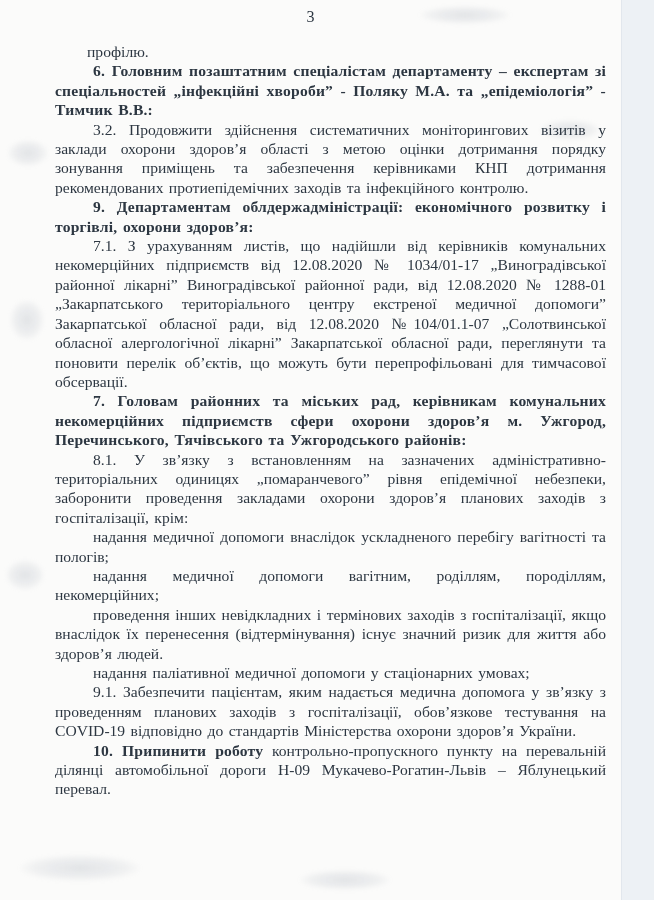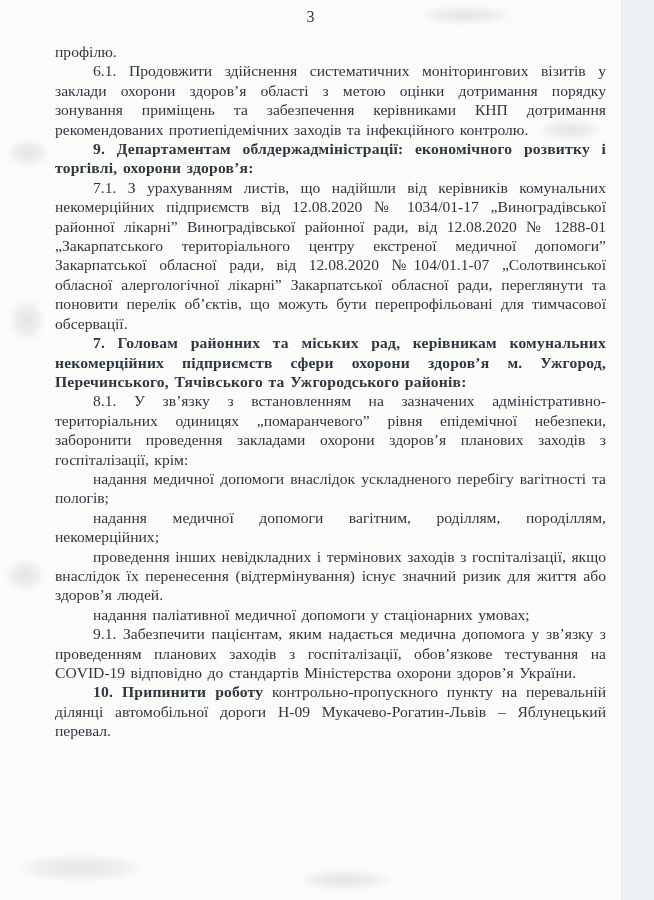--- a/index.html
+++ b/index.html
@@ -46,21 +46,21 @@
     width:551px;
     font-size:15.6px;
     line-height:19.4px;
     text-align:justify;
     word-spacing:1.5px;
   }
   .content p{
     margin:0;
     text-indent:38px;
   }
-  .content p.no-indent{ text-indent:0; }
+  .content p.no-indent{ text-indent:0;margin-left:32px; }
   .content p.bold{ font-weight:bold; letter-spacing:0.2px; }
   .content b{ font-weight:bold; letter-spacing:0.2px;margin-top:47px; }
 </style>
 </head>
 <body>
 
 <div class="scan-page">
 
   <div class="artifact" style="left:420px;top:6px;width:90px;height:18px;"></div>
   <div class="artifact" style="left:8px;top:140px;width:40px;height:26px;"></div>
@@ -69,21 +69,22 @@
   <div class="artifact" style="left:20px;top:855px;width:120px;height:26px;"></div>
   <div class="artifact" style="left:300px;top:870px;width:90px;height:20px;"></div>
   <div class="artifact" style="left:540px;top:120px;width:60px;height:20px;"></div>
 
   <div class="edge-strip"></div>
 
   <div class="page-number">3</div>
 
   <div class="content">
     <p class="no-indent">профілю.</p>
-    <p>6.1. Продовжити здійснення систематичних моніторингових візитів у заклади охорони здоров’я області з метою оцінки дотримання порядку зонування приміщень та забезпечення керівниками КНП дотримання рекомендованих протиепідемічних заходів та інфекційного контролю.</p>
+    <p class="bold">6. Головним позаштатним спеціалістам департаменту – експертам зі спеціальностей „інфекційні хвороби” - Поляку М.А. та „епідеміологія” - Тимчик В.В.:</p>
+    <p>3.2. Продовжити здійснення систематичних моніторингових візитів у заклади охорони здоров’я області з метою оцінки дотримання порядку зонування приміщень та забезпечення керівниками КНП дотримання рекомендованих протиепідемічних заходів та інфекційного контролю.</p>
     <p class="bold">9. Департаментам облдержадміністрації: економічного розвитку і торгівлі, охорони здоров’я:</p>
     <p>7.1. З урахуванням листів, що надійшли від керівників комунальних некомерційних підприємств від 12.08.2020 № 1034/01-17 „Виноградівської районної лікарні” Виноградівської районної ради, від 12.08.2020 № 1288-01 „Закарпатського територіального центру екстреної медичної допомоги” Закарпатської обласної ради, від 12.08.2020 №104/01.1-07 „Солотвинської обласної алергологічної лікарні” Закарпатської обласної ради, переглянути та поновити перелік об’єктів, що можуть бути перепрофільовані для тимчасової обсервації.</p>
     <p class="bold">7. Головам районних та міських рад, керівникам комунальних некомерційних підприємств сфери охорони здоров’я м. Ужгород, Перечинського, Тячівського та Ужгородського районів:</p>
     <p>8.1. У зв’язку з встановленням на зазначених адміністративно-територіальних одиницях „помаранчевого” рівня епідемічної небезпеки, заборонити проведення закладами охорони здоров’я планових заходів з госпіталізації, крім:</p>
     <p>надання медичної допомоги внаслідок ускладненого перебігу вагітності та пологів;</p>
     <p>надання медичної допомоги вагітним, роділлям, породіллям, некомерційних;</p>
     <p>проведення інших невідкладних і термінових заходів з госпіталізації, якщо внаслідок їх перенесення (відтермінування) існує значний ризик для життя або здоров’я людей.</p>
     <p>надання паліативної медичної допомоги у стаціонарних умовах;</p>
     <p>9.1. Забезпечити пацієнтам, яким надається медична допомога у зв’язку з проведенням планових заходів з госпіталізації, обов’язкове тестування на COVID-19 відповідно до стандартів Міністерства охорони здоров’я України.</p>
     <p><b>10. Припинити роботу</b><span> контрольно-пропускного пункту на перевальній ділянці автомобільної дороги Н-09 Мукачево-Рогатин-Львів – Яблунецький перевал.</span></p>

